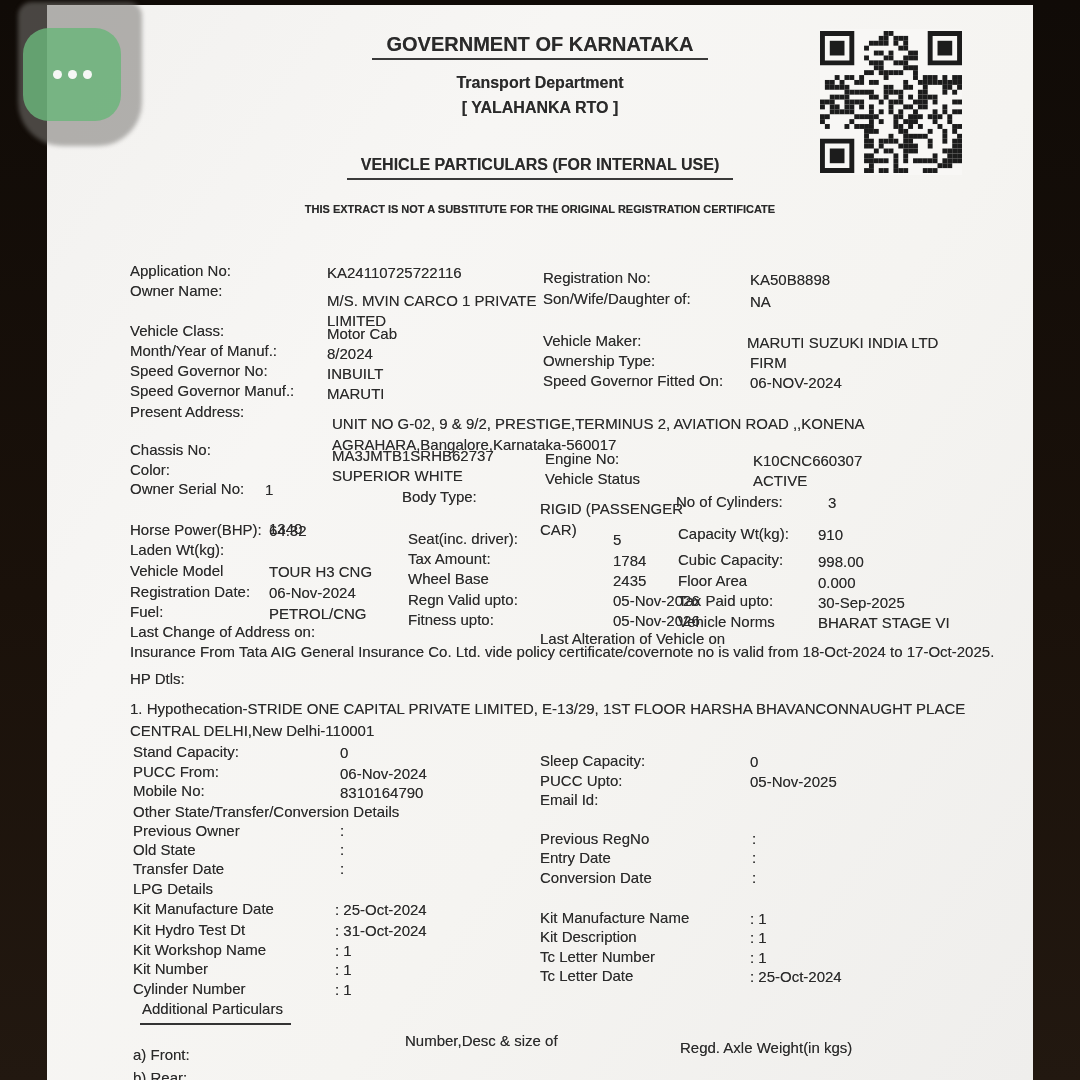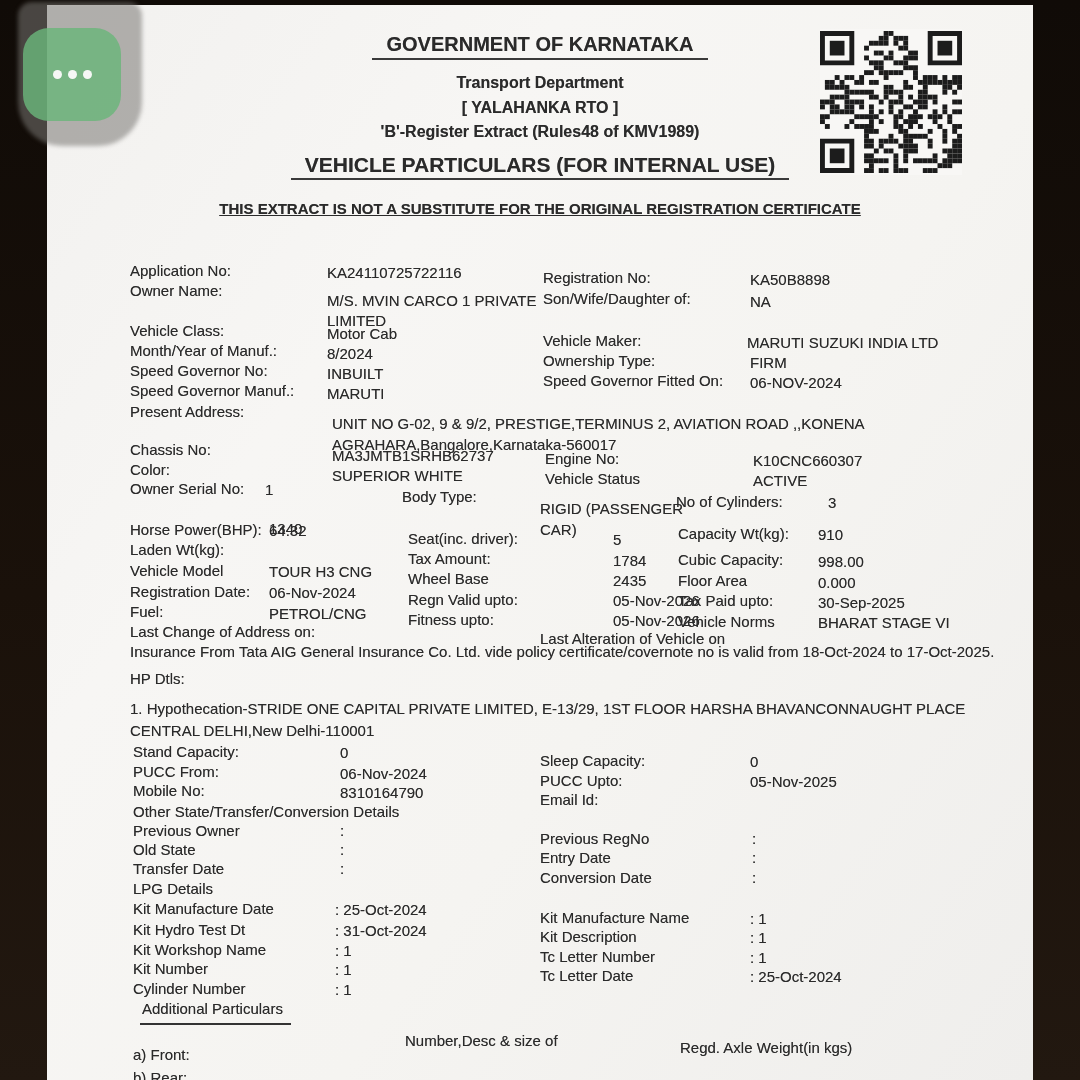--- a/index.html
+++ b/index.html
@@ -35,23 +35,22 @@
   #fab .dot{width:9px;height:9px;border-radius:50%;background:#f5f7f5;}
 </style>
 </head>
 <body>
 
 <div id="paper">
 
   <div class="t hdr" style="top:30px;font-size:20px;"><span class="u">GOVERNMENT OF KARNATAKA</span></div>
   <div class="t hdr" style="top:68px;font-size:16px;">Transport Department</div>
   <div class="t hdr" style="top:93px;font-size:16px;">[ YALAHANKA RTO ]</div>
-  <div class="t hdr" style="top:117px;font-size:16px;">'B'-Register Extract (Rules48 of KMV1989)</div>
-  <div class="t hdr" style="top:150px;font-size:21px;"><span class="u">VEHICLE PARTICULARS (FOR INTERNAL USE)</span></div>
-  <div class="t hdr" style="top:192px;left:113px;right:113px;font-size:15px;line-height:24px;text-decoration:underline;">THIS EXTRACT IS NOT A SUBSTITUTE FOR THE ORIGINAL REGISTRATION CERTIFICATE</div>
+  <div class="t hdr" style="top:150px;font-size:16px;"><span class="u">VEHICLE PARTICULARS (FOR INTERNAL USE)</span></div>
+  <div class="t hdr" style="top:192px;left:113px;right:113px;font-size:11px;line-height:24px;">THIS EXTRACT IS NOT A SUBSTITUTE FOR THE ORIGINAL REGISTRATION CERTIFICATE</div>
 
   <div id="qr"><svg viewBox="0 0 29 29" xmlns="http://www.w3.org/2000/svg">
         <rect x="13" y="0" width="1" height="1"></rect>
         <rect x="14" y="0" width="1" height="1"></rect>
         <rect x="12" y="1" width="1" height="1"></rect>
         <rect x="13" y="1" width="1" height="1"></rect>
         <rect x="15" y="1" width="1" height="1"></rect>
         <rect x="16" y="1" width="1" height="1"></rect>
         <rect x="17" y="1" width="1" height="1"></rect>
         <rect x="10" y="2" width="1" height="1"></rect>

